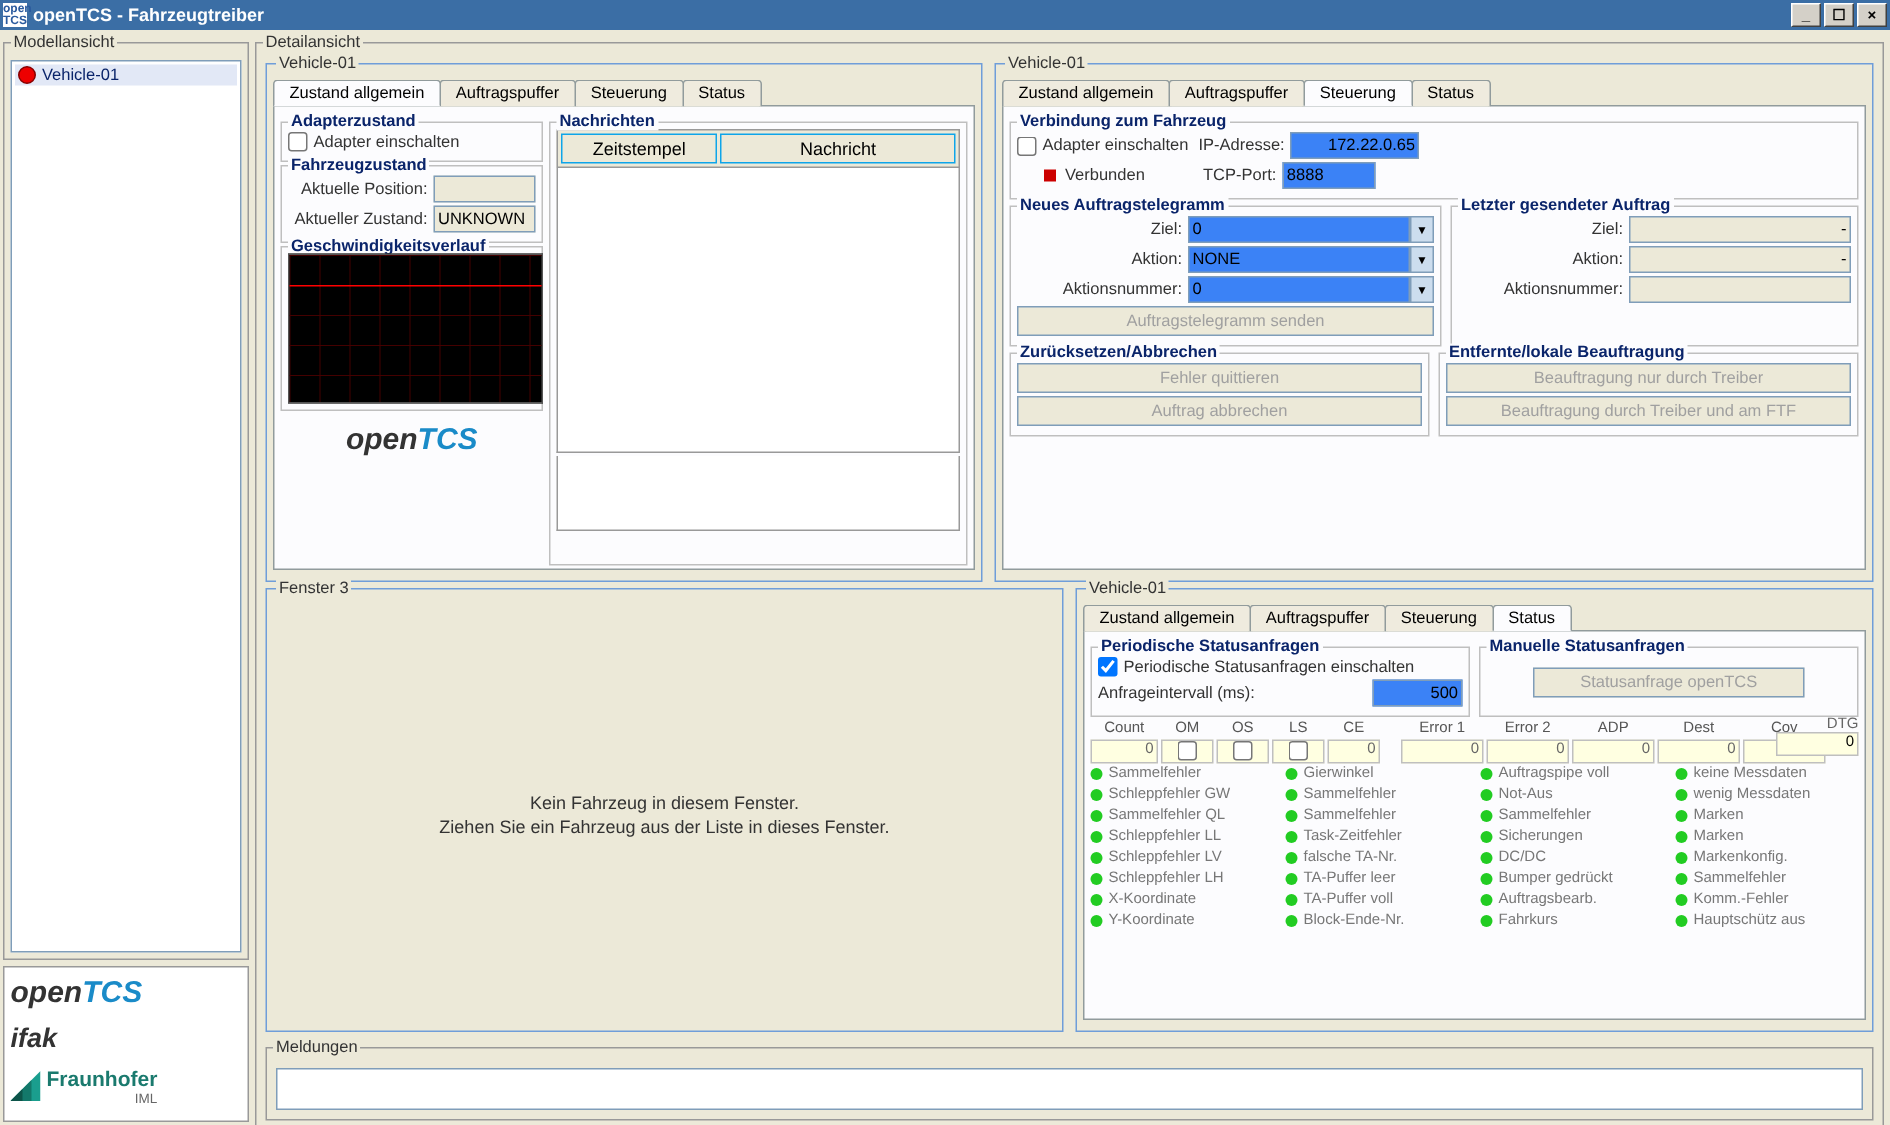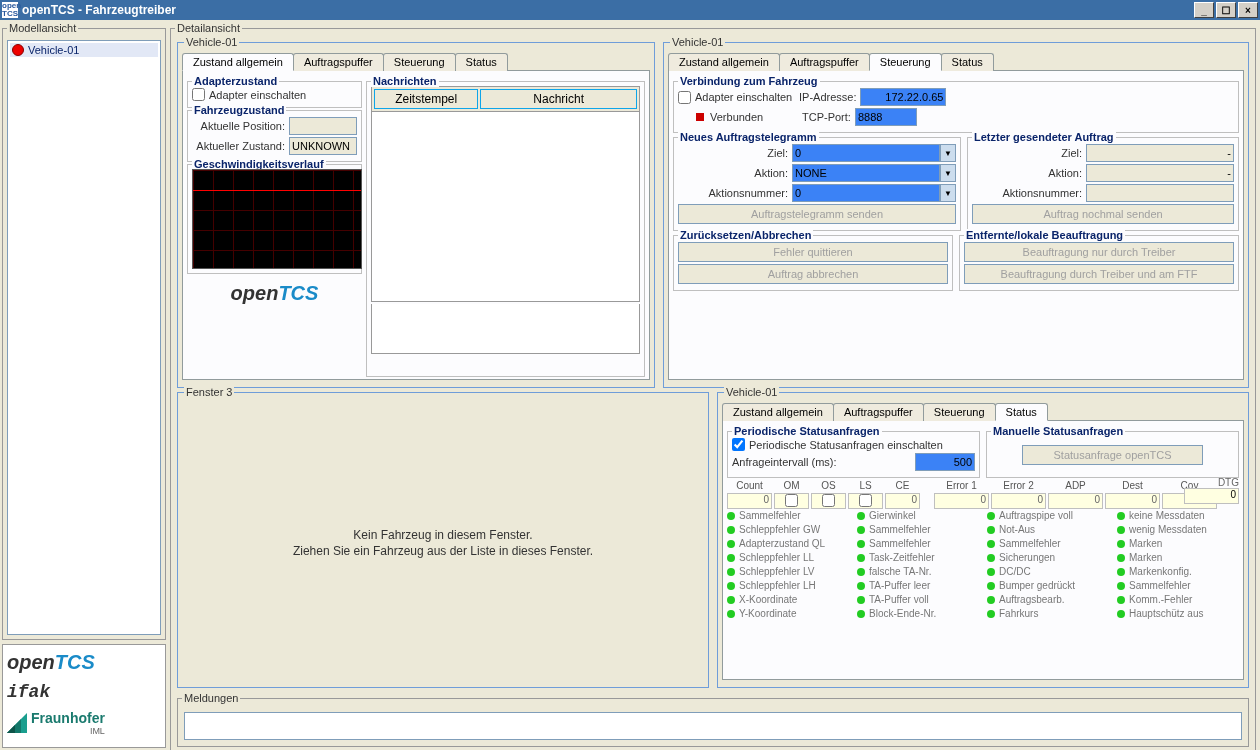--- a/index.html
+++ b/index.html
@@ -57,21 +57,21 @@
   border:1px solid #999;
   margin:2px;
   background:#fff;
   padding:6px 4px;
   display:flex;flex-direction:column;gap:8px;
   align-items:flex-start;justify-content:flex-start;
 }
 .logo-opentcs{font-weight:bold;font-size:20px;font-style:italic;}
 .logo-opentcs .o{color:#333}
 .logo-opentcs .t{color:#1a8bc8}
-.logo-ifak{font-weight:bold;font-size:18px;color:#333;font-style:italic;font-family:Liberation Mono, monospace;}
+.logo-ifak{font-weight:bold;font-size:18px;color:#333;font-style:italic;}
 .frh {display:flex;align-items:center;gap:4px;font-weight:bold;color:#1a7a6e;font-size:14px;}
 .frh svg{width:20px;height:20px;}
 .content {
   flex:1;
   display:flex;flex-direction:column;
 }
 .detail-row{display:flex;gap:4px;}
 .detail-top{height:350px}
 .panel {
   border:1px solid #6f9dd9;
@@ -317,23 +317,20 @@
                     <input class="field ro" style="flex: 1 1 0%; text-align: right;" readonly="" type="text" value="-">
                   </div>
                 <div class="row">
                     <span class="lbl" style="width:110px;text-align:right">Aktion:</span>
                     <input class="field ro" style="flex: 1 1 0%; text-align: right;" readonly="" type="text" value="-">
                   </div>
                 <div class="row">
                     <span class="lbl" style="width:110px;text-align:right">Aktionsnummer:</span>
                     <input class="field ro" style="flex: 1 1 0%; text-align: right;" readonly="" type="text" value="">
                   </div>
-                <div class="row">
-                    <button class="btn">Auftrag nochmal senden</button>
-                  </div>
               </div>
             </div>
             <div class="two-col">
               <div class="sub">
                   <span class="slabel">Zurücksetzen/Abbrechen</span>
                 <div class="row">
                     <button class="btn">Fehler quittieren</button>
                   </div>
                 <div class="row">
                     <button class="btn">Auftrag abbrechen</button>
@@ -446,21 +443,21 @@
                 <div class="led">
                   <span class="d"></span>
                   <span>Not-Aus</span>
                 </div>
                 <div class="led">
                   <span class="d"></span>
                   <span>wenig Messdaten</span>
                 </div>
                 <div class="led">
                   <span class="d"></span>
-                  <span>Adapterzustand QL</span>
+                  <span>Sammelfehler QL</span>
                 </div>
                 <div class="led">
                   <span class="d"></span>
                   <span>Sammelfehler</span>
                 </div>
                 <div class="led">
                   <span class="d"></span>
                   <span>Sammelfehler</span>
                 </div>
                 <div class="led">

